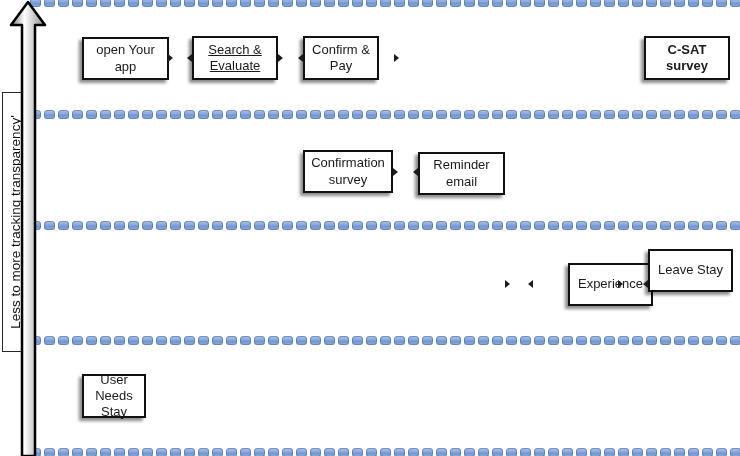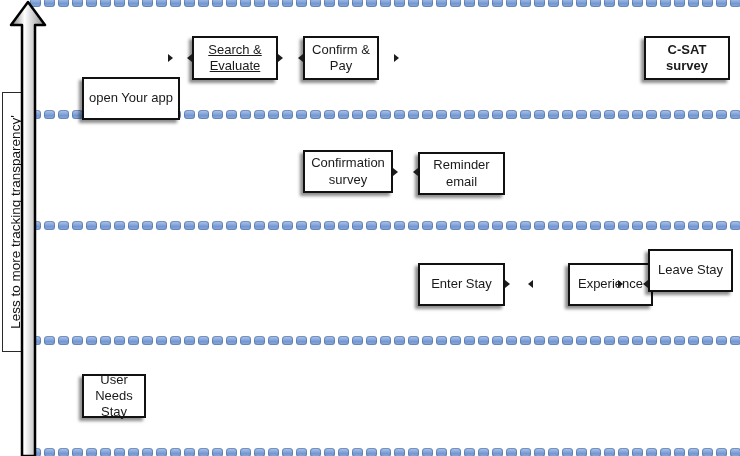--- a/index.html
+++ b/index.html
@@ -19,21 +19,21 @@
   #line3 { top:221px; }
   #line4 { top:336px; }
   #line5 { top:448px; }
 
   
   .stage-box { position:absolute; background:#ffffff; border:2px solid #111111;
     box-shadow:-3px 3px 3px rgba(0,0,0,0.45);
     display:flex; align-items:center; justify-content:center; text-align:center;
     font-size:13px; line-height:1.25; color:#1a1a1a; white-space:pre-line; z-index:3;
     box-sizing:border-box; }
-  #b0 { left:82px;  top:37px;  width:98px; height:43px;margin-top:40px; }
+  #b0 { left:82px;  top:37px;  width:87px; height:43px; }
   #b1 { left:192px; top:36px;  width:86px; height:44px;text-decoration:underline; }
   #b2 { left:303px; top:36px;  width:76px; height:44px; }
   #b3 { left:644px; top:36px;  width:86px; height:44px;font-weight:bold; }
   #b4 { left:303px; top:150px; width:90px; height:43px; }
   #b5 { left:418px; top:152px; width:87px; height:43px; }
   #b6 { left:418px; top:263px; width:87px; height:43px; }
   #b7 { left:533px; top:263px; width:85px; height:43px;margin-left:35px; }
   #b8 { left:648px; top:249px; width:85px; height:43px; }
   #b9 { left:82px;  top:374px; width:64px; height:44px; }
 
@@ -337,21 +337,20 @@
   </svg>
 
   <div id="b0" class="stage-box">open Your app</div>
   <div id="b1" class="stage-box">Search &amp;
 Evaluate</div>
   <div id="b2" class="stage-box">Confirm &amp; Pay</div>
   <div id="b3" class="stage-box">C-SAT survey</div>
   <div id="b4" class="stage-box">Confirmation
 survey</div>
   <div id="b5" class="stage-box">Reminder email</div>
-  <div id="b6" class="stage-box">Enter Stay</div>
   <div id="b7" class="stage-box">Experience</div>
   <div id="b8" class="stage-box">Leave Stay</div>
   <div id="b9" class="stage-box">User Needs
 Stay</div>
 
   <div class="nub nub-r" style="left:168px;top:54px;"></div>
   <div class="nub nub-l" style="left:187px;top:54px;"></div>
   <div class="nub nub-r" style="left:278px;top:54px;"></div>
   <div class="nub nub-l" style="left:298px;top:54px;"></div>
   <div class="nub nub-r" style="left:394px;top:54px;"></div>

